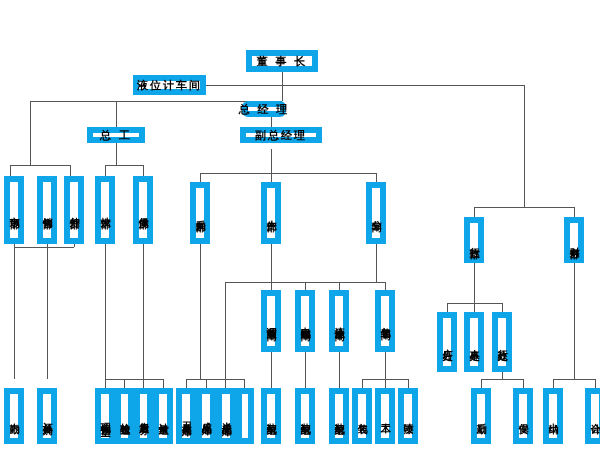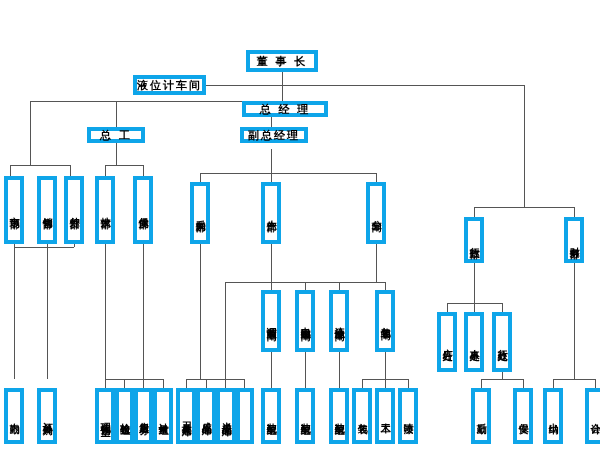--- a/index.html
+++ b/index.html
@@ -7,21 +7,21 @@
   #chart{
     position:relative;
     width:600px;height:450px;
     background:#ffffff;
     overflow:hidden;
   }
   
   .box{
     position:absolute;
     box-sizing:border-box;
-    border:4px solid #0ea5e9;
+    border:6px solid #0ea5e9;
     background:#ffffff;
     display:flex;
     align-items:center;
     justify-content:center;
     text-align:center;
     color:#000000;
     z-index:5;
   }
   .box.h{               
     font-size:11px;
@@ -151,29 +151,29 @@
   <div class="ln vt" style="left:595px;top:379px;height:9px;"></div>
 
   <div class="box h" style="left:246px;top:50px;width:72px;height:22px;">
     <span class="txt">董 事 长</span>
   </div>
 
   <div class="box h" style="left:133px;top:75px;width:73px;height:20px;">
     <span class="txt">液位计车间</span>
   </div>
 
-  <div class="box h" style="left:242px;top:101px;width:86px;height:16px;">
+  <div class="box h" style="left:242px;top:101px;width:44px;height:16px;border-radius:6px;">
     <span class="txt">总 经 理</span>
   </div>
 
   <div class="box h" style="left:87px;top:127px;width:58px;height:16px;">
     <span class="txt">总  工</span>
   </div>
 
-  <div class="box h" style="left:240px;top:127px;width:68px;height:16px;">
+  <div class="box h" style="left:240px;top:127px;width:82px;height:16px;">
     <span class="txt">副总经理</span>
   </div>
 
   <div class="box v" style="left:4px;top:176px;width:20px;height:68px;">
     <span class="txt">市场部</span>
   </div>
   <div class="box v" style="left:37px;top:176px;width:20px;height:68px;">
     <span class="txt">销售部</span>
   </div>
   <div class="box v" style="left:64px;top:176px;width:20px;height:68px;">

